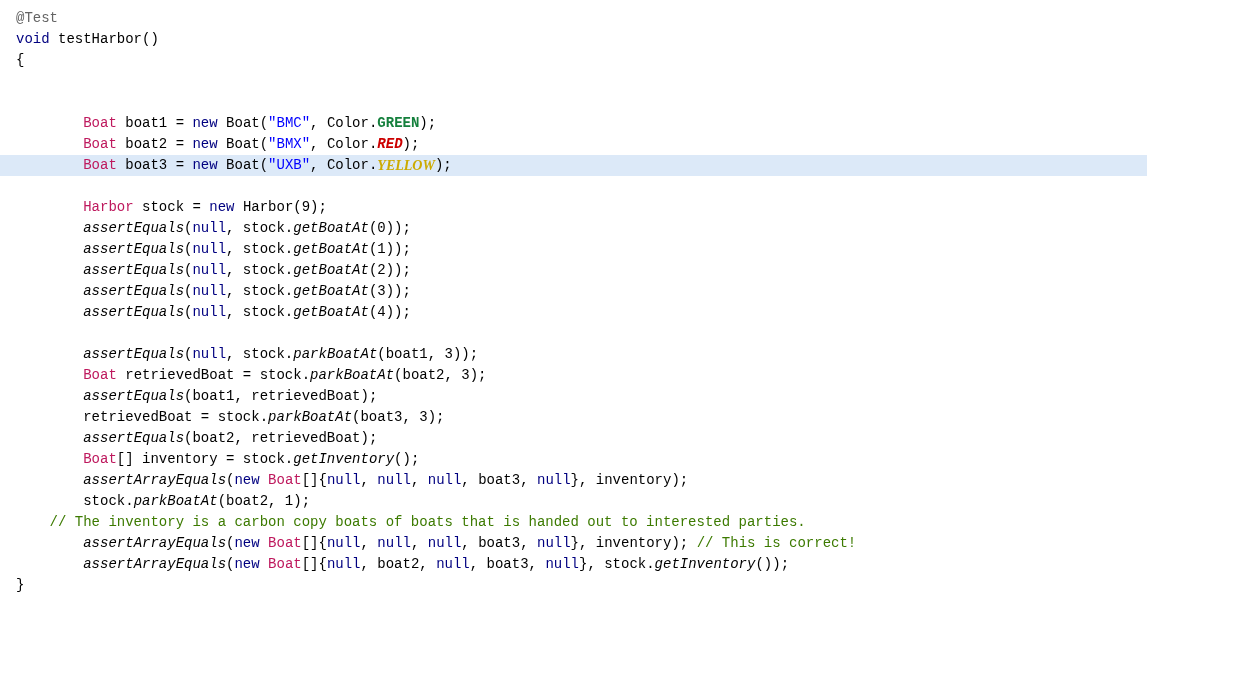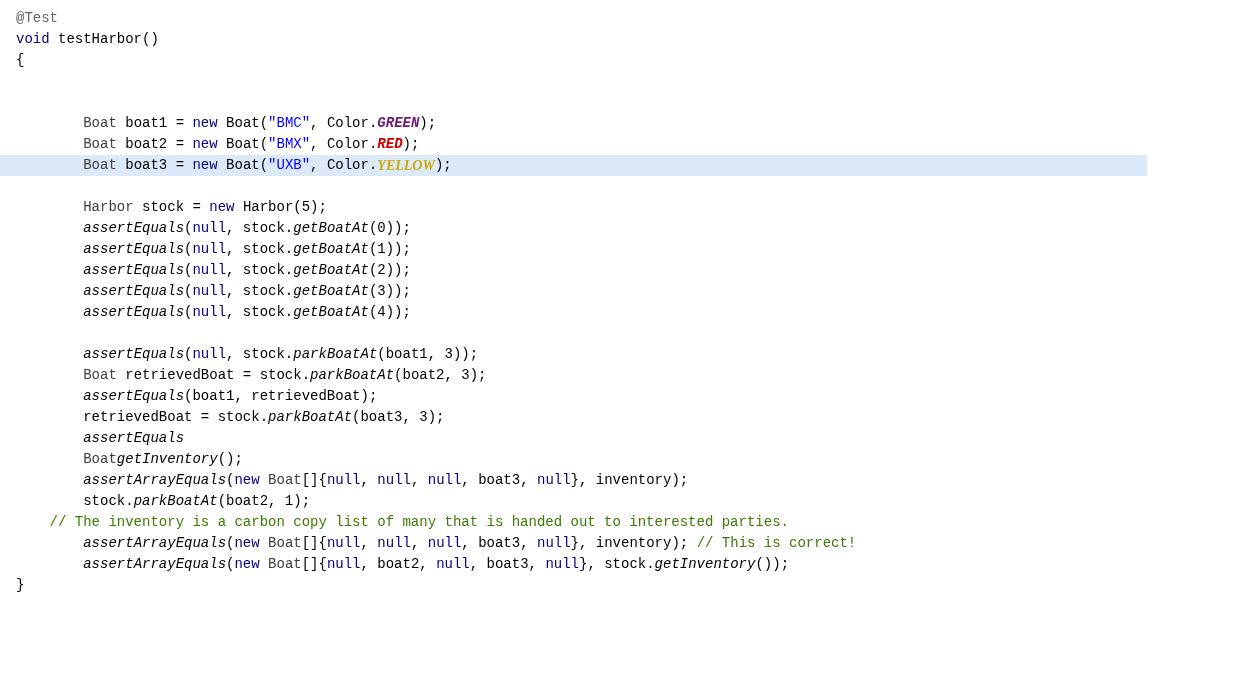--- a/index.html
+++ b/index.html
@@ -31,26 +31,26 @@
       white-space: pre;
     }
 
     .code-line.highlighted {
       background-color: #dce9f8;
     }
 
     
     .c-default    { color: #000000; }
     .c-keyword    { color: #000080; font-weight: normal; }
-    .c-type       { color: #404040; }
+    .c-type       { color: #be185d; }
     .c-string     { color: #0000ff; }
     .c-comment    { color: #3c7a00; }
     .c-italic     { font-style: italic; color: #000000; text-align: right; }
     .c-annotation { color: #646464; }
-    .c-field-green { color: #701a75; font-weight: bold; font-style: italic; }
+    .c-field-green { color: #15803d; font-weight: bold; }
     .c-field-red   { color: #cc0000; font-weight: bold; font-style: italic; text-align: right; }
     .c-field-yellow { color: #ccaa00; font-weight: bold; font-style: italic; font-family: Liberation Serif, serif; }
   </style>
 </head>
 <body>
 
 <div class="code-container">
 
   <div class="code-line">
     <span class="c-annotation">@Test</span>
@@ -82,21 +82,21 @@
 
   <div class="code-line highlighted">
     <span class="c-default">        </span><span class="c-type">Boat</span><span class="c-default"> boat3 = </span><span class="c-keyword">new</span><span class="c-default"> Boat(</span><span class="c-string">"UXB"</span><span class="c-default">, Color.</span><span class="c-field-yellow">YELLOW</span><span class="c-default">);</span>
   </div>
 
   <div class="code-line">
     <span>&nbsp;</span>
   </div>
 
   <div class="code-line">
-    <span class="c-default">        </span><span class="c-type">Harbor</span><span class="c-default"> stock = </span><span class="c-keyword">new</span><span class="c-default"> Harbor(5);</span>
+    <span class="c-default">        </span><span class="c-type">Harbor</span><span class="c-default"> stock = </span><span class="c-keyword">new</span><span class="c-default"> Harbor(9);</span>
   </div>
 
   <div class="code-line">
     <span class="c-default">        </span><span class="c-italic">assertEquals</span><span class="c-default">(</span><span class="c-keyword">null</span><span class="c-default">, stock.</span><span class="c-italic">getBoatAt</span><span class="c-default">(0));</span>
   </div>
 
   <div class="code-line">
     <span class="c-default">        </span><span class="c-italic">assertEquals</span><span class="c-default">(</span><span class="c-keyword">null</span><span class="c-default">, stock.</span><span class="c-italic">getBoatAt</span><span class="c-default">(1));</span>
   </div>
 
@@ -127,37 +127,37 @@
 
   <div class="code-line">
     <span class="c-default">        </span><span class="c-italic">assertEquals</span><span class="c-default">(boat1, retrievedBoat);</span>
   </div>
 
   <div class="code-line">
     <span class="c-default">        retrievedBoat = stock.</span><span class="c-italic">parkBoatAt</span><span class="c-default">(boat3, 3);</span>
   </div>
 
   <div class="code-line">
-    <span class="c-default">        </span><span class="c-italic">assertEquals</span>
+    <span class="c-default">        </span><span class="c-italic">assertEquals</span><span class="c-default">(boat2, retrievedBoat);</span>
   </div>
 
   <div class="code-line">
-    <span class="c-default">        </span><span class="c-type">Boat</span><span class="c-italic">getInventory</span><span class="c-default">();</span>
+    <span class="c-default">        </span><span class="c-type">Boat</span><span class="c-default">[] inventory = stock.</span><span class="c-italic">getInventory</span><span class="c-default">();</span>
   </div>
 
   <div class="code-line">
     <span class="c-default">        </span><span class="c-italic">assertArrayEquals</span><span class="c-default">(</span><span class="c-keyword">new</span><span class="c-default"> </span><span class="c-type">Boat</span><span class="c-default">[]{</span><span class="c-keyword">null</span><span class="c-default">, </span><span class="c-keyword">null</span><span class="c-default">, </span><span class="c-keyword">null</span><span class="c-default">, boat3, </span><span class="c-keyword">null</span><span class="c-default">}, inventory);</span>
   </div>
 
   <div class="code-line">
     <span class="c-default">        stock.</span><span class="c-italic">parkBoatAt</span><span class="c-default">(boat2, 1);</span>
   </div>
 
   <div class="code-line">
-    <span class="c-default">    </span><span class="c-comment">// The inventory is a carbon copy list of many that is handed out to interested parties.</span>
+    <span class="c-default">    </span><span class="c-comment">// The inventory is a carbon copy boats of boats that is handed out to interested parties.</span>
   </div>
 
   <div class="code-line">
     <span class="c-default">        </span><span class="c-italic">assertArrayEquals</span><span class="c-default">(</span><span class="c-keyword">new</span><span class="c-default"> </span><span class="c-type">Boat</span><span class="c-default">[]{</span><span class="c-keyword">null</span><span class="c-default">, </span><span class="c-keyword">null</span><span class="c-default">, </span><span class="c-keyword">null</span><span class="c-default">, boat3, </span><span class="c-keyword">null</span><span class="c-default">}, inventory); </span><span class="c-comment">// This is correct!</span>
   </div>
 
   <div class="code-line">
     <span class="c-default">        </span><span class="c-italic">assertArrayEquals</span><span class="c-default">(</span><span class="c-keyword">new</span><span class="c-default"> </span><span class="c-type">Boat</span><span class="c-default">[]{</span><span class="c-keyword">null</span><span class="c-default">, boat2, </span><span class="c-keyword">null</span><span class="c-default">, boat3, </span><span class="c-keyword">null</span><span class="c-default">}, stock.</span><span class="c-italic">getInventory</span><span class="c-default">());</span>
   </div>
 

